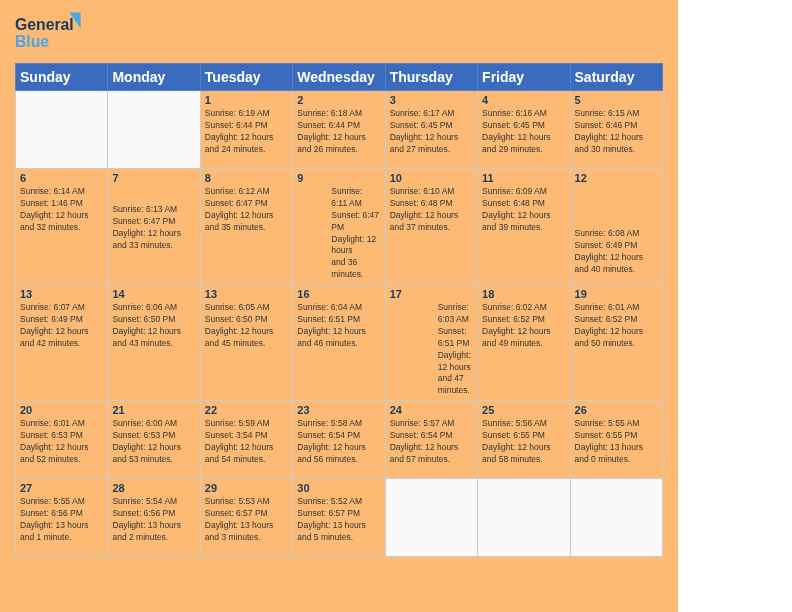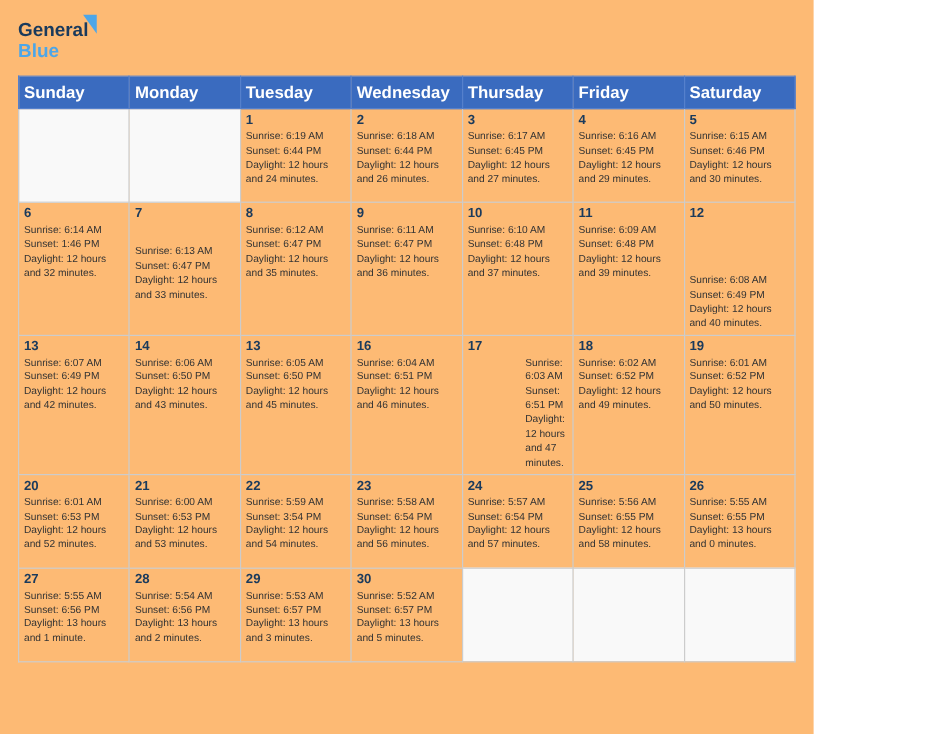--- a/index.html
+++ b/index.html
@@ -165,21 +165,21 @@
           </td>
           <td>
             <span class="day-num">8</span>
             <div class="day-info" style="white-space: pre-line;">Sunrise: 6:12 AM
 Sunset: 6:47 PM
 Daylight: 12 hours
 and 35 minutes.</div>
           </td>
           <td>
             <span class="day-num">9</span>
-            <div class="day-info" style="white-space: pre-line;">Sunrise: 6:11 AM
+            <div class="day-info" style="white-space: pre-line; margin-left: 34px;">Sunrise: 6:11 AM
 Sunset: 6:47 PM
 Daylight: 12 hours
 and 36 minutes.</div>
           </td>
           <td>
             <span class="day-num">10</span>
             <div class="day-info" style="white-space: pre-line;">Sunrise: 6:10 AM
 Sunset: 6:48 PM
 Daylight: 12 hours
 and 37 minutes.</div>

